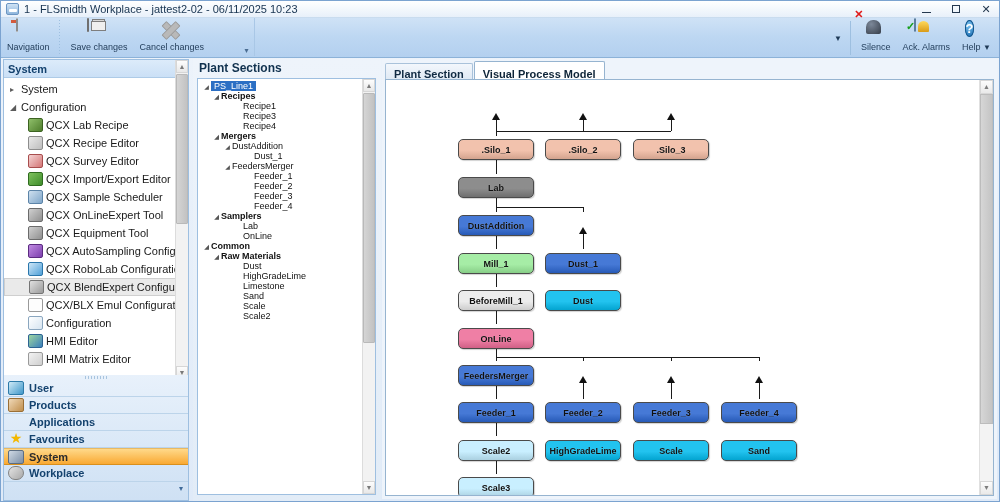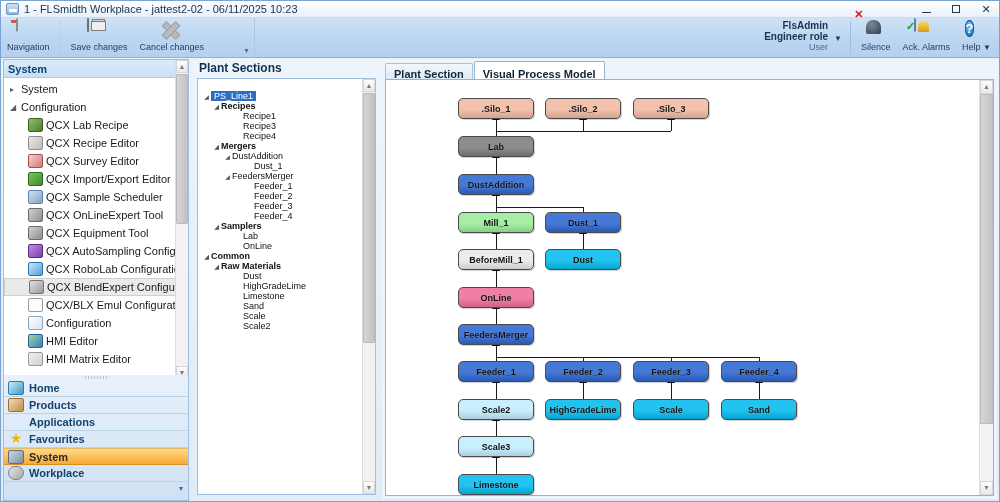--- a/index.html
+++ b/index.html
@@ -211,21 +211,21 @@
   
   .ps-panel{
     position:absolute; left:192px; top:58px; width:188px; height:442px;
     background:linear-gradient(to bottom,#eef4fb,#e2ecf7);
   }
   .ps-title{ font-weight:bold; font-size:12px; color:#11324f; padding:2px 0 2px 6px;}
   .ps-box{
     position:absolute; left:4px; top:19px; right:5px; bottom:6px;
     background:#fff; border:1px solid #9ebfe0; overflow:hidden;
   }
-  .ps-tree{ position:absolute; left:0; top:0; right:13px; bottom:0; padding-top:12px; }
+  .ps-tree{ position:absolute; left:0; top:0; right:13px; bottom:0; padding-top:2px; }
   .pn{ height:10px; display:flex; align-items:center; white-space:nowrap; font-size:9px; color:#111;}
   .pn .pa{ width:9px; font-size:6px; color:#555; flex:none; text-align:center;}
   .pn .pa.ex::before{content:"\25E2";}
   .pn.b{ font-weight:bold; }
   .pn .sel{ background:#2b6fc4; color:#fff; padding:0 3px; }
   .d0{padding-left:4px;} .d1{padding-left:14px;} .d2{padding-left:25px;}
   .d3{padding-left:36px;} .d4{padding-left:47px;}
 
   
   .main{
@@ -263,20 +263,21 @@
     background:linear-gradient(to right,#d6d6d6,#c4c4c4);border:1px solid #bcbcbc;}
 
   
   .node{
     position:absolute; width:76px; height:21px;
     border:1px solid #4a4a4a; border-radius:5px;
     display:flex; align-items:center; justify-content:center;
     font-size:9px; font-weight:bold; color:#101010;
     box-shadow: 1px 1px 1px rgba(0,0,0,0.18);
     text-shadow: 0 0 1px rgba(255,255,255,0.35);
+    margin-top: 41px;
   }
   .edge{ position:absolute; background:#1b1b1b; }
   .edge.v{ width:1px; }
   .edge.h{ height:1px; }
   .arrow{
     position:absolute; width:0;height:0;
     border-left:4px solid transparent; border-right:4px solid transparent;
     border-bottom:7px solid #111;
   }
 </style>
@@ -315,25 +316,20 @@
         <span class="lbl">Save changes</span>
       </div>
       <div class="rb-btn">
         <span class="rb-ico"><span class="ico-x"></span></span>
         <span class="lbl">Cancel changes</span>
       </div>
       <span class="rb-dropdown-corner">▾</span>
     </div>
 
     <div class="rb-right">
-      <div class="user-block">
-        <div class="u1">FlsAdmin</div>
-        <div class="u2">Engineer role</div>
-        <div class="u3">User</div>
-      </div>
       <div class="user-caret">▼</div>
       <div class="rb-vsep"></div>
       <div class="rb-btn">
         <span class="rb-ico">
           <span class="ico-silence"><span class="bell"></span><span class="x">✕</span></span>
         </span>
         <span class="lbl">Silence</span>
       </div>
       <div class="rb-btn">
         <span class="rb-ico">
@@ -431,21 +427,21 @@
     </div>
   </div>
 
   <div class="navlist">
     <div class="nav-grip">
         <span class="g"></span>
       </div>
     <div id="nav-items">
         <div class="nav-item">
           <span class="nico home"></span>
-          <span class="nlbl">Home</span>
+          <span class="nlbl">User</span>
         </div>
         <div class="nav-item">
           <span class="nico products"></span>
           <span class="nlbl">Products</span>
         </div>
         <div class="nav-item">
           <span class="nico applications"></span>
           <span class="nlbl">Applications</span>
         </div>
         <div class="nav-item">

